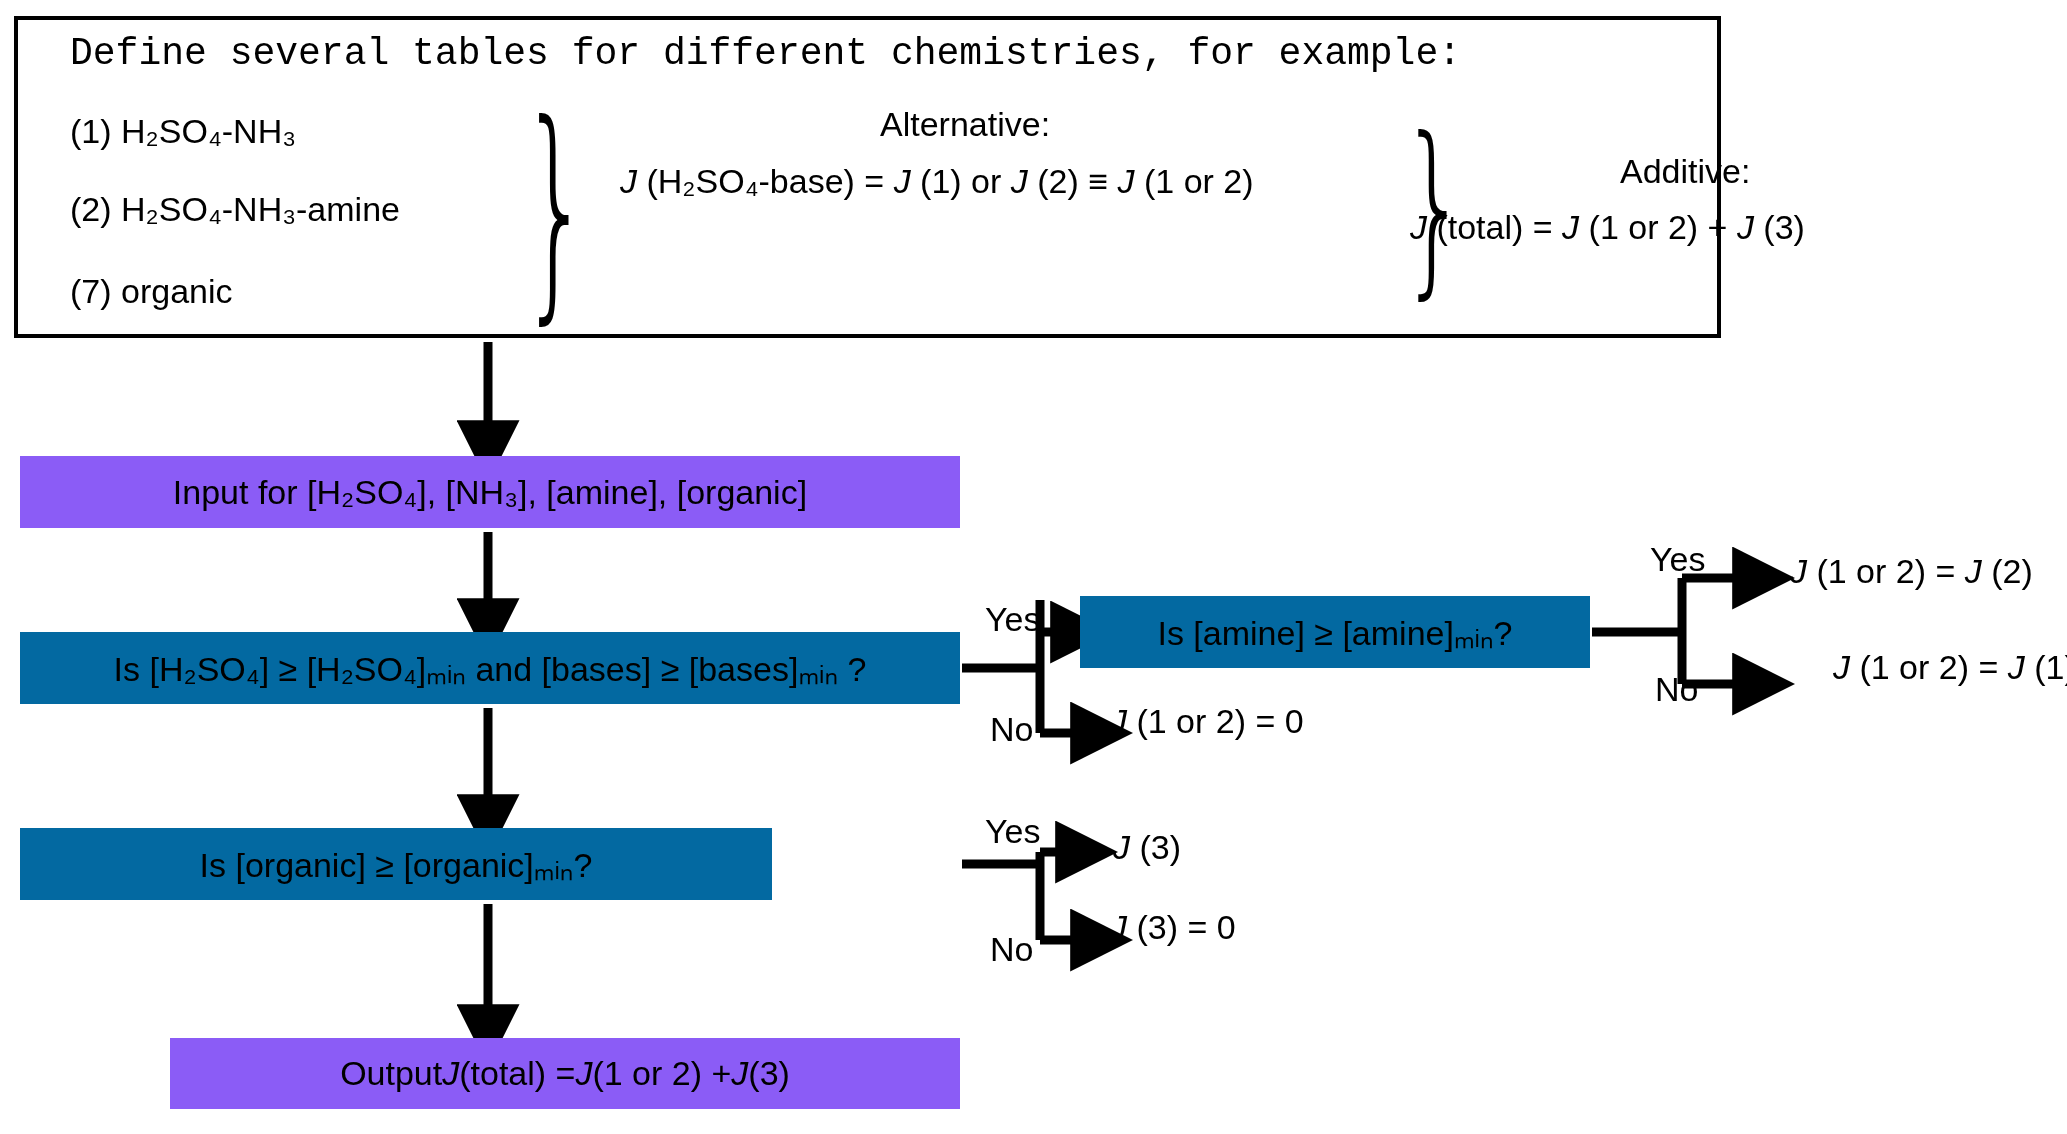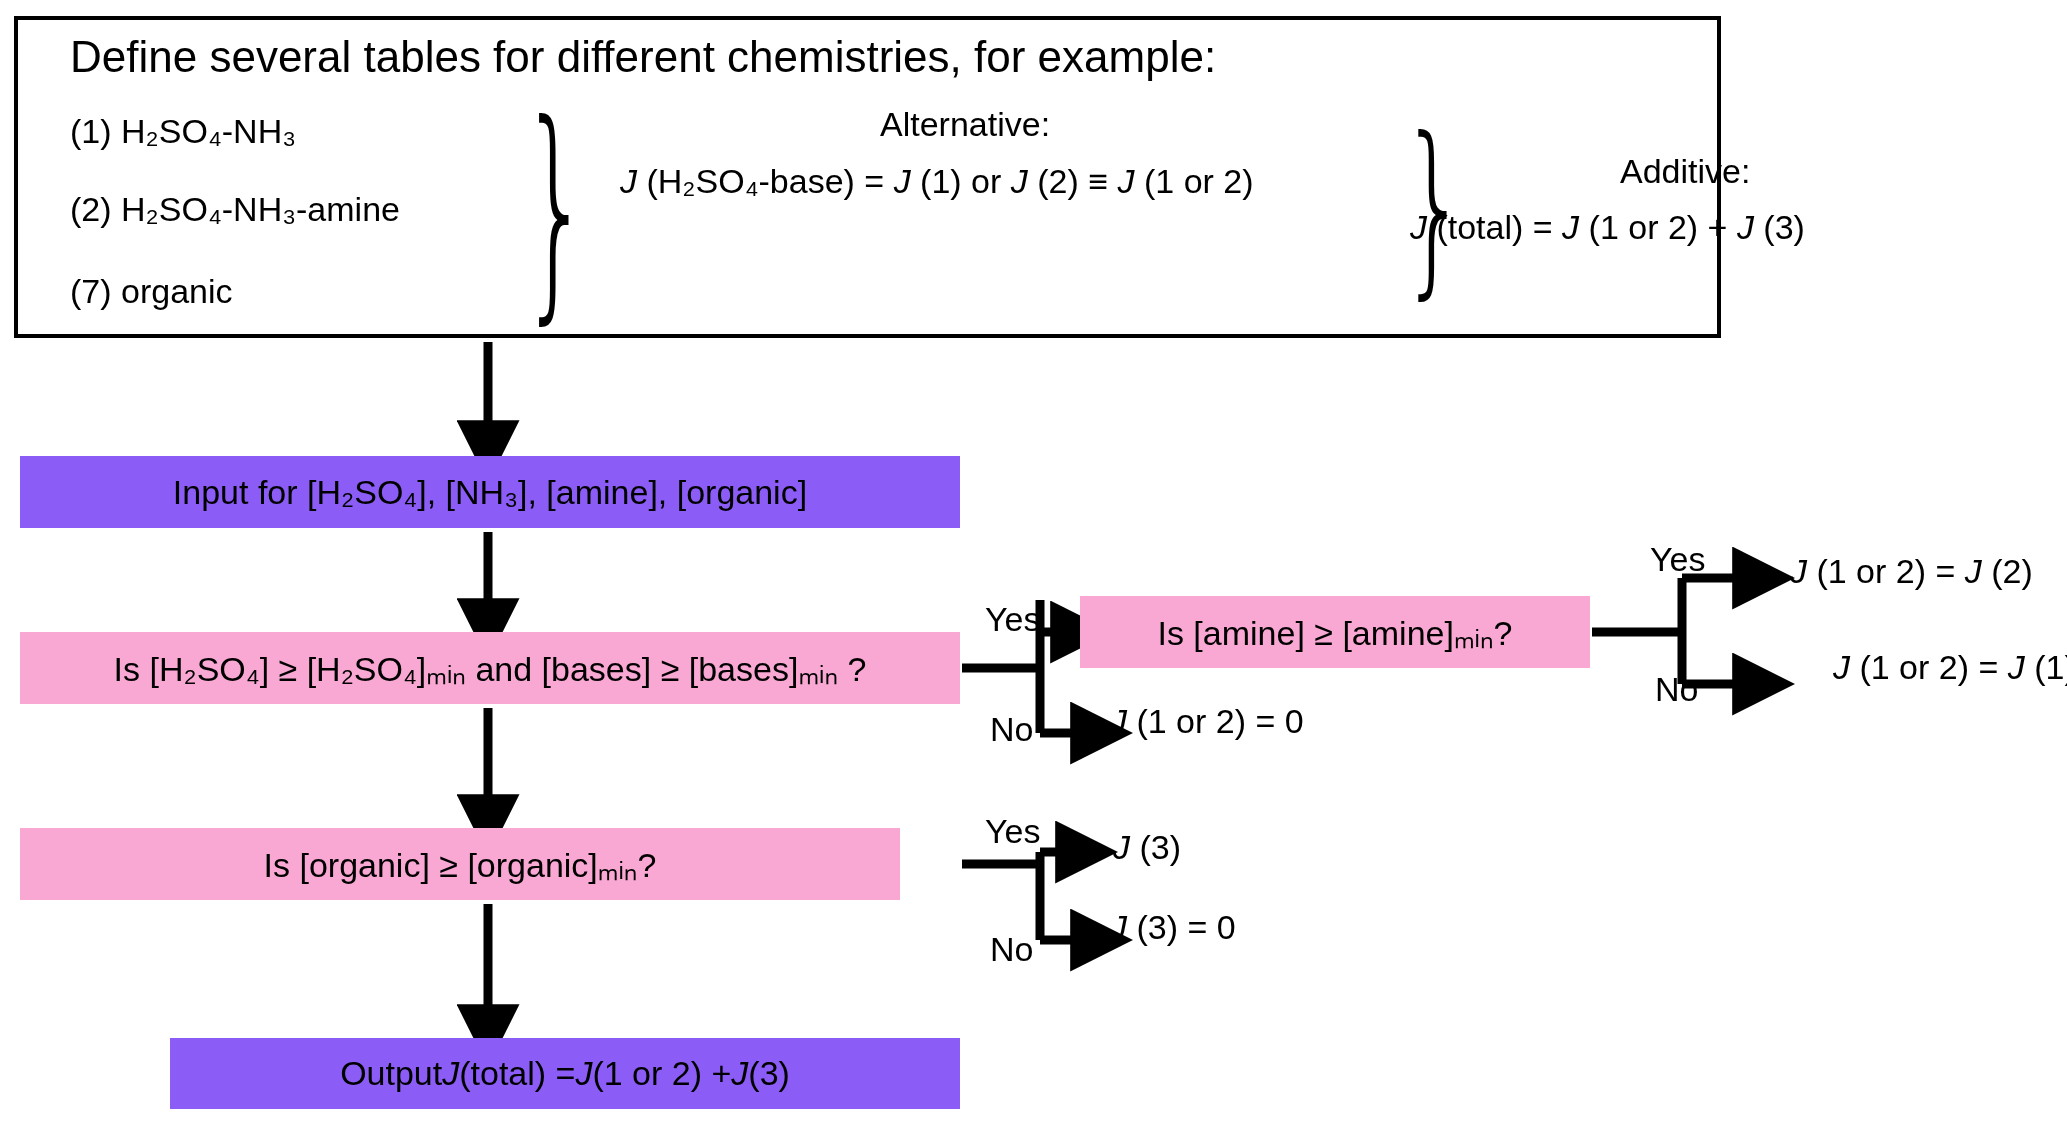--- a/index.html
+++ b/index.html
@@ -28,22 +28,23 @@
     top: 16px;
     width: 1707px;
     height: 322px;
     border: 4px solid #000;
     box-sizing: border-box;
     background: #ffffff;
   }
   #def-title {
     left: 70px;
     top: 32px;
-    font-size: 44px;
-    white-space: nowrap;
+    font-size: 38px;
+    white-space: nowrap;
+    font-family: Liberation Mono, monospace;
   }
   .chem-item {
     left: 70px;
     font-size: 34px;
     white-space: nowrap;
   }
   #chem-1 { top: 112px; }
   #chem-2 { top: 190px; }
   #chem-3 { top: 272px; }
 
@@ -94,25 +95,25 @@
   
   .node {
     box-sizing: border-box;
     display: flex;
     align-items: center;
     justify-content: center;
     font-size: 34px;
     white-space: nowrap;
   }
   .node.peach { background: #8b5cf6; }
-  .node.blue  { background: #f9a8d4; }
+  .node.blue  { background: #0369a1; }
 
   #node-input   { left: 20px; top: 456px;  width: 940px; height: 72px; }
   #node-dec1    { left: 20px; top: 632px;  width: 940px; height: 72px; }
-  #node-dec2    { left: 20px; top: 828px;  width: 880px; height: 72px; }
+  #node-dec2    { left: 20px; top: 828px;  width: 752px; height: 72px; }
   #node-output  { left: 170px; top: 1038px; width: 790px; height: 71px; }
 
   #node-amine   { left: 1080px; top: 596px; width: 510px; height: 72px; }
 
   
   .result {
     font-size: 34px;
     white-space: nowrap;
     text-align: right;
   }

